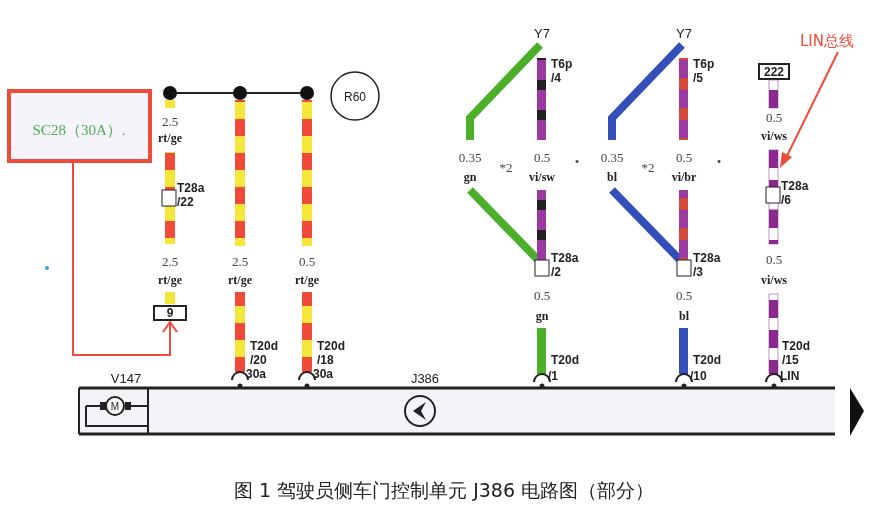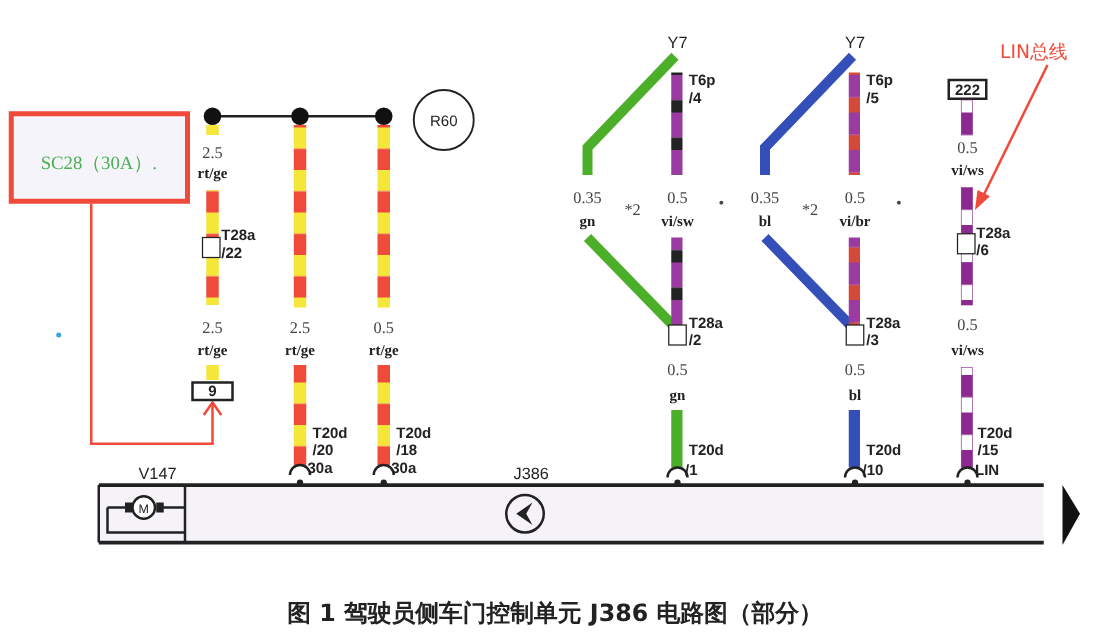--- a/index.html
+++ b/index.html
@@ -1,21 +1,21 @@
 <!DOCTYPE html>
 <html><head>
 <meta charset="utf-8">
 <style>
   html, body { margin:0; padding:0; background:#ffffff; }
   body { width:888px; height:514px; position:relative; overflow:hidden; font-family:"DejaVu Sans", sans-serif; }
   svg { position:absolute; left:0; top:0; }
   .lbl { font-family:"Liberation Serif", serif; font-size:13px; fill:#444; }
   .lblb { font-family:"Liberation Serif", serif; font-size:12px; fill:#222; font-weight:bold; }
   .pin { font-family:"Liberation Sans", sans-serif; font-size:12px; fill:#222; font-weight:bold; }
-  .cap { position:absolute; left:0; width:888px; top:478px; text-align:center; font-family:"DejaVu Sans", sans-serif; font-weight:bold; font-size:19px; color:#222; }
+  .cap { position:absolute; left:0; width:888px; top:478px; text-align:center; font-family:"DejaVu Sans", sans-serif; font-weight:normal; font-size:19px; color:#222; }
 </style>
 </head>
 <body>
 
 <svg width="888" height="514" viewBox="0 0 888 514">
   <defs>
     <pattern id="ry" width="10" height="34" patternUnits="userSpaceOnUse">
       <rect width="10" height="17" fill="#f5e63a"></rect>
         <rect y="17" width="10" height="17" fill="#f04a3a"></rect>
     </pattern>

